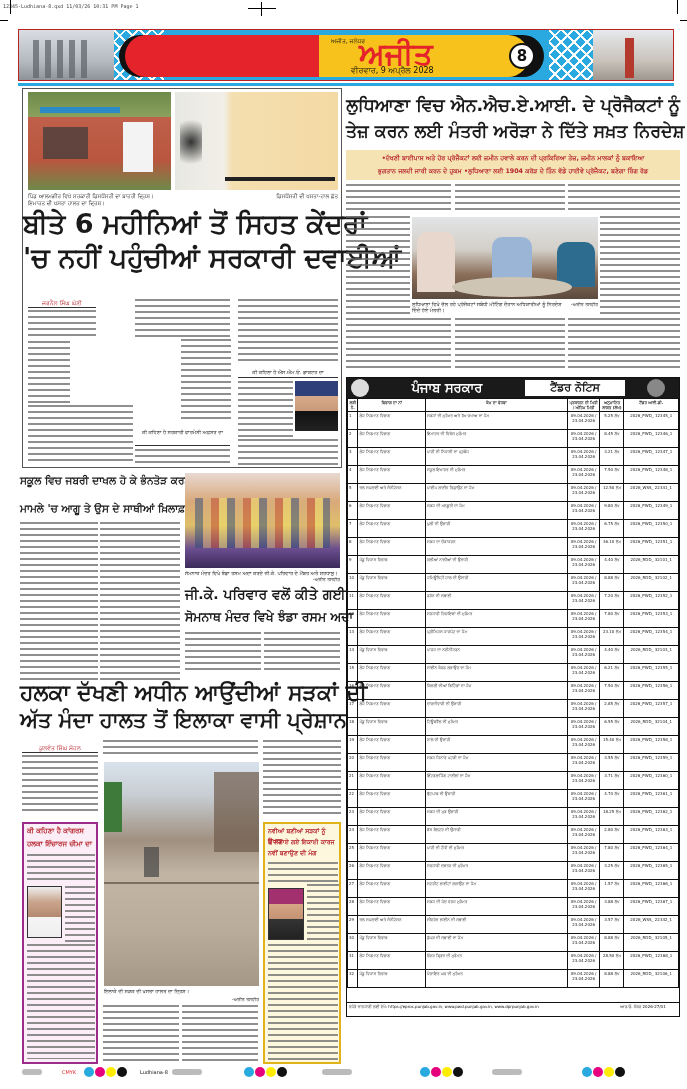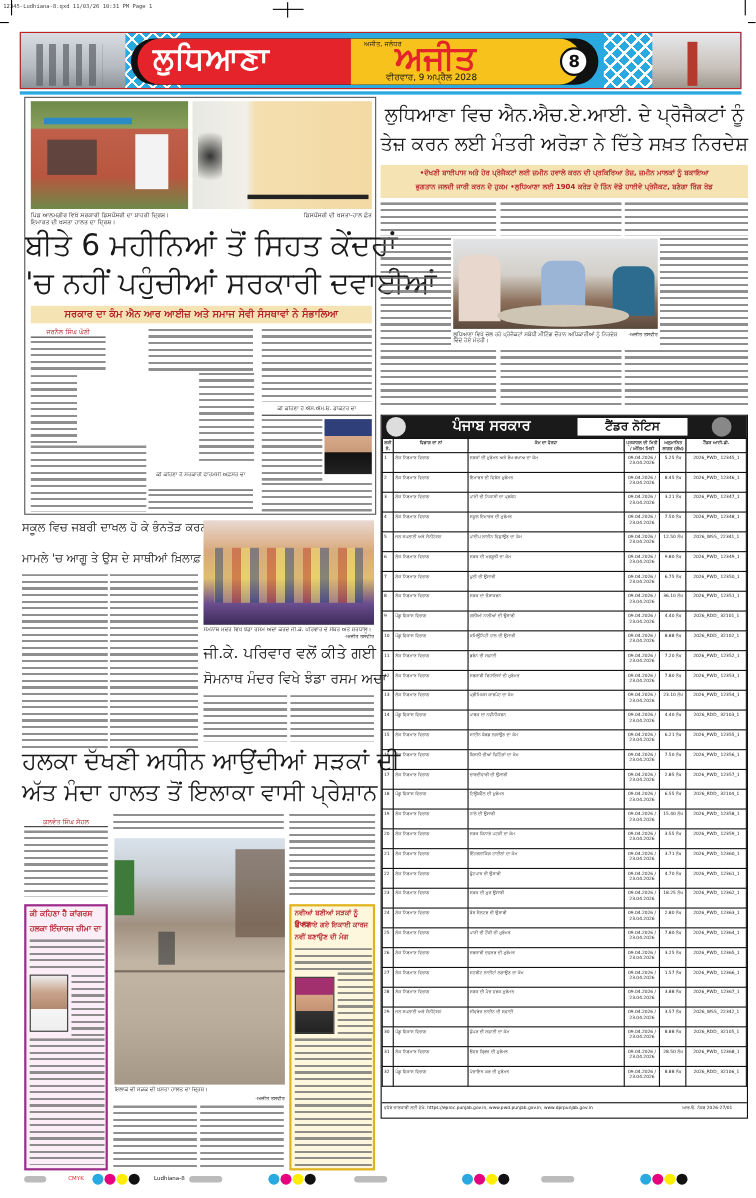--- a/index.html
+++ b/index.html
@@ -19,21 +19,21 @@
 .mast .yel{left:200px;top:0;width:210px;height:42px;background:#f6c21b;border-radius:0 22px 22px 0}
 .mast .city{left:20px;top:2px;color:#fff;font-size:28px;font-weight:bold;letter-spacing:1px}
 .mast .brand{left:240px;top:1px;color:#e4242a;font-size:30px;font-weight:bold}
 .mast .edition{left:212px;top:2px;font-size:6px;color:#111}
 .mast .date{left:232px;top:31px;font-size:8px;color:#111}
 .mast .pgnum{left:515px;top:12px;width:26px;height:26px;border-radius:50%;background:#fff;border:2px solid #111;text-align:center;font-weight:bold;font-size:15px;line-height:22px}
 .mastline{left:18px;top:83px;width:656px;height:3px;background:#29a9df}
 
 .txt{font-size:5px;line-height:7px;color:#333;text-align:justify;overflow:hidden}
 .lines{background:repeating-linear-gradient(180deg,#6a6a6a 0 2px,transparent 2px 6px);opacity:.75}
-.hl{font-weight:normal;color:#1a1a1a;white-space:nowrap;text-align:center;font-family:"DejaVu Sans",sans-serif}
+.hl{font-weight:bold;color:#1a1a1a;white-space:nowrap;text-align:center;font-family:"DejaVu Sans",sans-serif}
 .cap{font-size:5.5px;line-height:7px;color:#222;overflow:hidden}
 .photo{overflow:hidden}
 .box{border:1px solid #555}
 
 .tt{border-collapse:collapse;font-size:4px;color:#222}
 .tt td,.tt th{border:1px solid #111;padding:1px;vertical-align:top;line-height:5px}
 .tt th{font-weight:bold;text-align:center;background:#fff}
 .cmyk span{display:inline-block;width:10px;height:10px;border-radius:50%;margin-right:1px}
 </style>
 </head>
@@ -49,21 +49,20 @@
 <div class="abs crop" style="left:261px;top:2px;width:1px;height:14px"></div>
 
 <div class="abs mast">
   <div class="abs photoL">
       <div class="abs figs"></div>
     </div>
   <div class="abs xpat" style="left:95px;top:0"></div>
   <div class="abs pill">
     <div class="abs red"></div>
     <div class="abs yel"></div>
-    <div class="abs city">ਲੁਧਿਆਣਾ</div>
     <div class="abs edition">ਅਜੀਤ, ਜਲੰਧਰ</div>
     <div class="abs brand">ਅਜੀਤ</div>
     <div class="abs date">ਵੀਰਵਾਰ, 9 ਅਪ੍ਰੈਲ 2028</div>
   </div>
   <div class="abs pgnum" style="left:490px;top:13px">8</div>
   <div class="abs xpat" style="left:530px;top:0"></div>
   <div class="abs photoR">
       <div class="abs tower"></div>
     </div>
 </div>
@@ -76,21 +75,20 @@
     <div class="abs" style="left:95px;top:30px;width:30px;height:50px;background:#f3f3f3"></div>
   </div>
   <div class="abs photo" style="left:152px;top:3px;width:163px;height:98px;background:linear-gradient(90deg,#e8e8e3 0%,#f1efe7 30%,#f4dfb0 35%,#f3d9a4 100%)">
     <div class="abs" style="left:5px;top:20px;width:22px;height:60px;background:radial-gradient(circle,#333 0%,transparent 70%)"></div>
     <div class="abs" style="left:50px;top:85px;width:110px;height:4px;background:#222"></div>
   </div>
   <div class="abs cap" style="left:5px;top:104px;width:143px">ਪਿੰਡ ਆਲਮਗੀਰ ਵਿਖੇ ਸਰਕਾਰੀ ਡਿਸਪੈਂਸਰੀ ਦਾ ਬਾਹਰੀ ਦ੍ਰਿਸ਼। ਇਮਾਰਤ ਦੀ ਖਸਤਾ ਹਾਲਤ ਦਾ ਦ੍ਰਿਸ਼।</div>
   <div class="abs cap" style="left:152px;top:104px;width:163px;text-align:right">ਡਿਸਪੈਂਸਰੀ ਦੀ ਖਸਤਾ-ਹਾਲ ਛੱਤ</div>
   <div class="abs hl" style="left:0;top:118px;width:318px;font-size:27px;line-height:34px">ਬੀਤੇ 6 ਮਹੀਨਿਆਂ ਤੋਂ ਸਿਹਤ ਕੇਂਦਰਾਂ</div>
   <div class="abs hl" style="left:0;top:152px;width:318px;font-size:27px;line-height:34px">'ਚ ਨਹੀਂ ਪਹੁੰਚੀਆਂ ਸਰਕਾਰੀ ਦਵਾਈਆਂ</div>
-  <div class="abs" style="left:5px;top:189px;width:310px;height:16px;background:#f6e3b4;font-size:9px;line-height:16px;text-align:center;color:#b5212a;font-weight:bold">ਸਰਕਾਰ ਦਾ ਕੰਮ ਐਨ ਆਰ ਆਈਜ਼ ਅਤੇ ਸਮਾਜ ਸੇਵੀ ਸੰਸਥਾਵਾਂ ਨੇ ਸੰਭਾਲਿਆ</div>
   <div class="abs" style="left:5px;top:210px;width:68px;font-size:6px;text-align:center;color:#b5212a;border-bottom:1px solid #333">ਜਰਨੈਲ ਸਿੰਘ ਘੋਣੀ</div>
   <div class="abs txt lines" style="left:5px;top:221px;width:68px;height:30px"></div>
   <div class="abs txt lines" style="left:5px;top:252px;width:42px;height:62px"></div>
   <div class="abs txt lines" style="left:5px;top:316px;width:105px;height:60px"></div>
   <div class="abs txt lines" style="left:112px;top:210px;width:95px;height:40px"></div>
   <div class="abs txt lines" style="left:158px;top:250px;width:50px;height:80px"></div>
   <div class="abs cap" style="left:112px;top:340px;width:95px;text-align:center;font-size:5px">ਕੀ ਕਹਿਣਾ ਹੈ ਸਰਕਾਰੀ ਫਾਰਮੇਸੀ ਅਫ਼ਸਰ ਦਾ</div>
   <div class="abs" style="left:112px;top:356px;width:95px;height:1px;background:#333"></div>
   <div class="abs txt lines" style="left:112px;top:360px;width:95px;height:16px"></div>
   <div class="abs txt lines" style="left:215px;top:210px;width:100px;height:66px"></div>
@@ -170,21 +168,21 @@
   <div class="abs" style="left:40px;top:60px;width:120px;height:20px;background:#cfc5b4;border-radius:50%"></div>
 </div>
 <div class="abs cap" style="left:412px;top:301px;width:150px;font-size:5px;line-height:6px">ਲੁਧਿਆਣਾ ਵਿਖੇ ਚੱਲ ਰਹੇ ਪ੍ਰੋਜੈਕਟਾਂ ਸਬੰਧੀ ਮੀਟਿੰਗ ਦੌਰਾਨ ਅਧਿਕਾਰੀਆਂ ਨੂੰ ਨਿਰਦੇਸ਼ ਦਿੰਦੇ ਹੋਏ ਮੰਤਰੀ।</div>
 <div class="abs cap" style="left:565px;top:301px;width:33px;font-size:4.5px;text-align:right">-ਅਜੀਤ ਤਸਵੀਰ</div>
 <div class="abs txt lines" style="left:600px;top:216px;width:80px;height:100px"></div>
 <div class="abs txt lines" style="left:346px;top:318px;width:105px;height:52px"></div>
 <div class="abs txt lines" style="left:455px;top:318px;width:110px;height:52px"></div>
 <div class="abs txt lines" style="left:568px;top:318px;width:112px;height:52px"></div>
 
 <div class="abs" style="left:346px;top:377px;width:334px;height:640px;border:1px solid #111">
-  <div class="abs" style="left:0;top:0;width:332px;height:32px;background:#1a1a1a">
+  <div class="abs" style="left:0;top:0;width:332px;height:20px;background:#1a1a1a">
     <div class="abs" style="left:4px;top:1px;width:18px;height:18px;border-radius:50%;background:#ddd"></div>
     <div class="abs" style="left:40px;top:0;width:120px;color:#fff;font-size:13px;font-weight:bold;line-height:20px;text-align:center">ਪੰਜਾਬ ਸਰਕਾਰ</div>
     <div class="abs" style="left:178px;top:2px;width:100px;height:16px;background:#fff;color:#111;font-size:11px;font-weight:bold;line-height:16px;text-align:center">ਟੈਂਡਰ ਨੋਟਿਸ</div>
     <div class="abs" style="left:300px;top:1px;width:18px;height:18px;border-radius:50%;background:#888"></div>
   </div>
   <table class="abs tt" style="left:0;top:20px;width:332px">
     <thead>
       <tr>
         <th style="width:8px">ਲੜੀ ਨੰ.</th>
         <th style="width:62px">ਵਿਭਾਗ ਦਾ ਨਾਂ</th>

